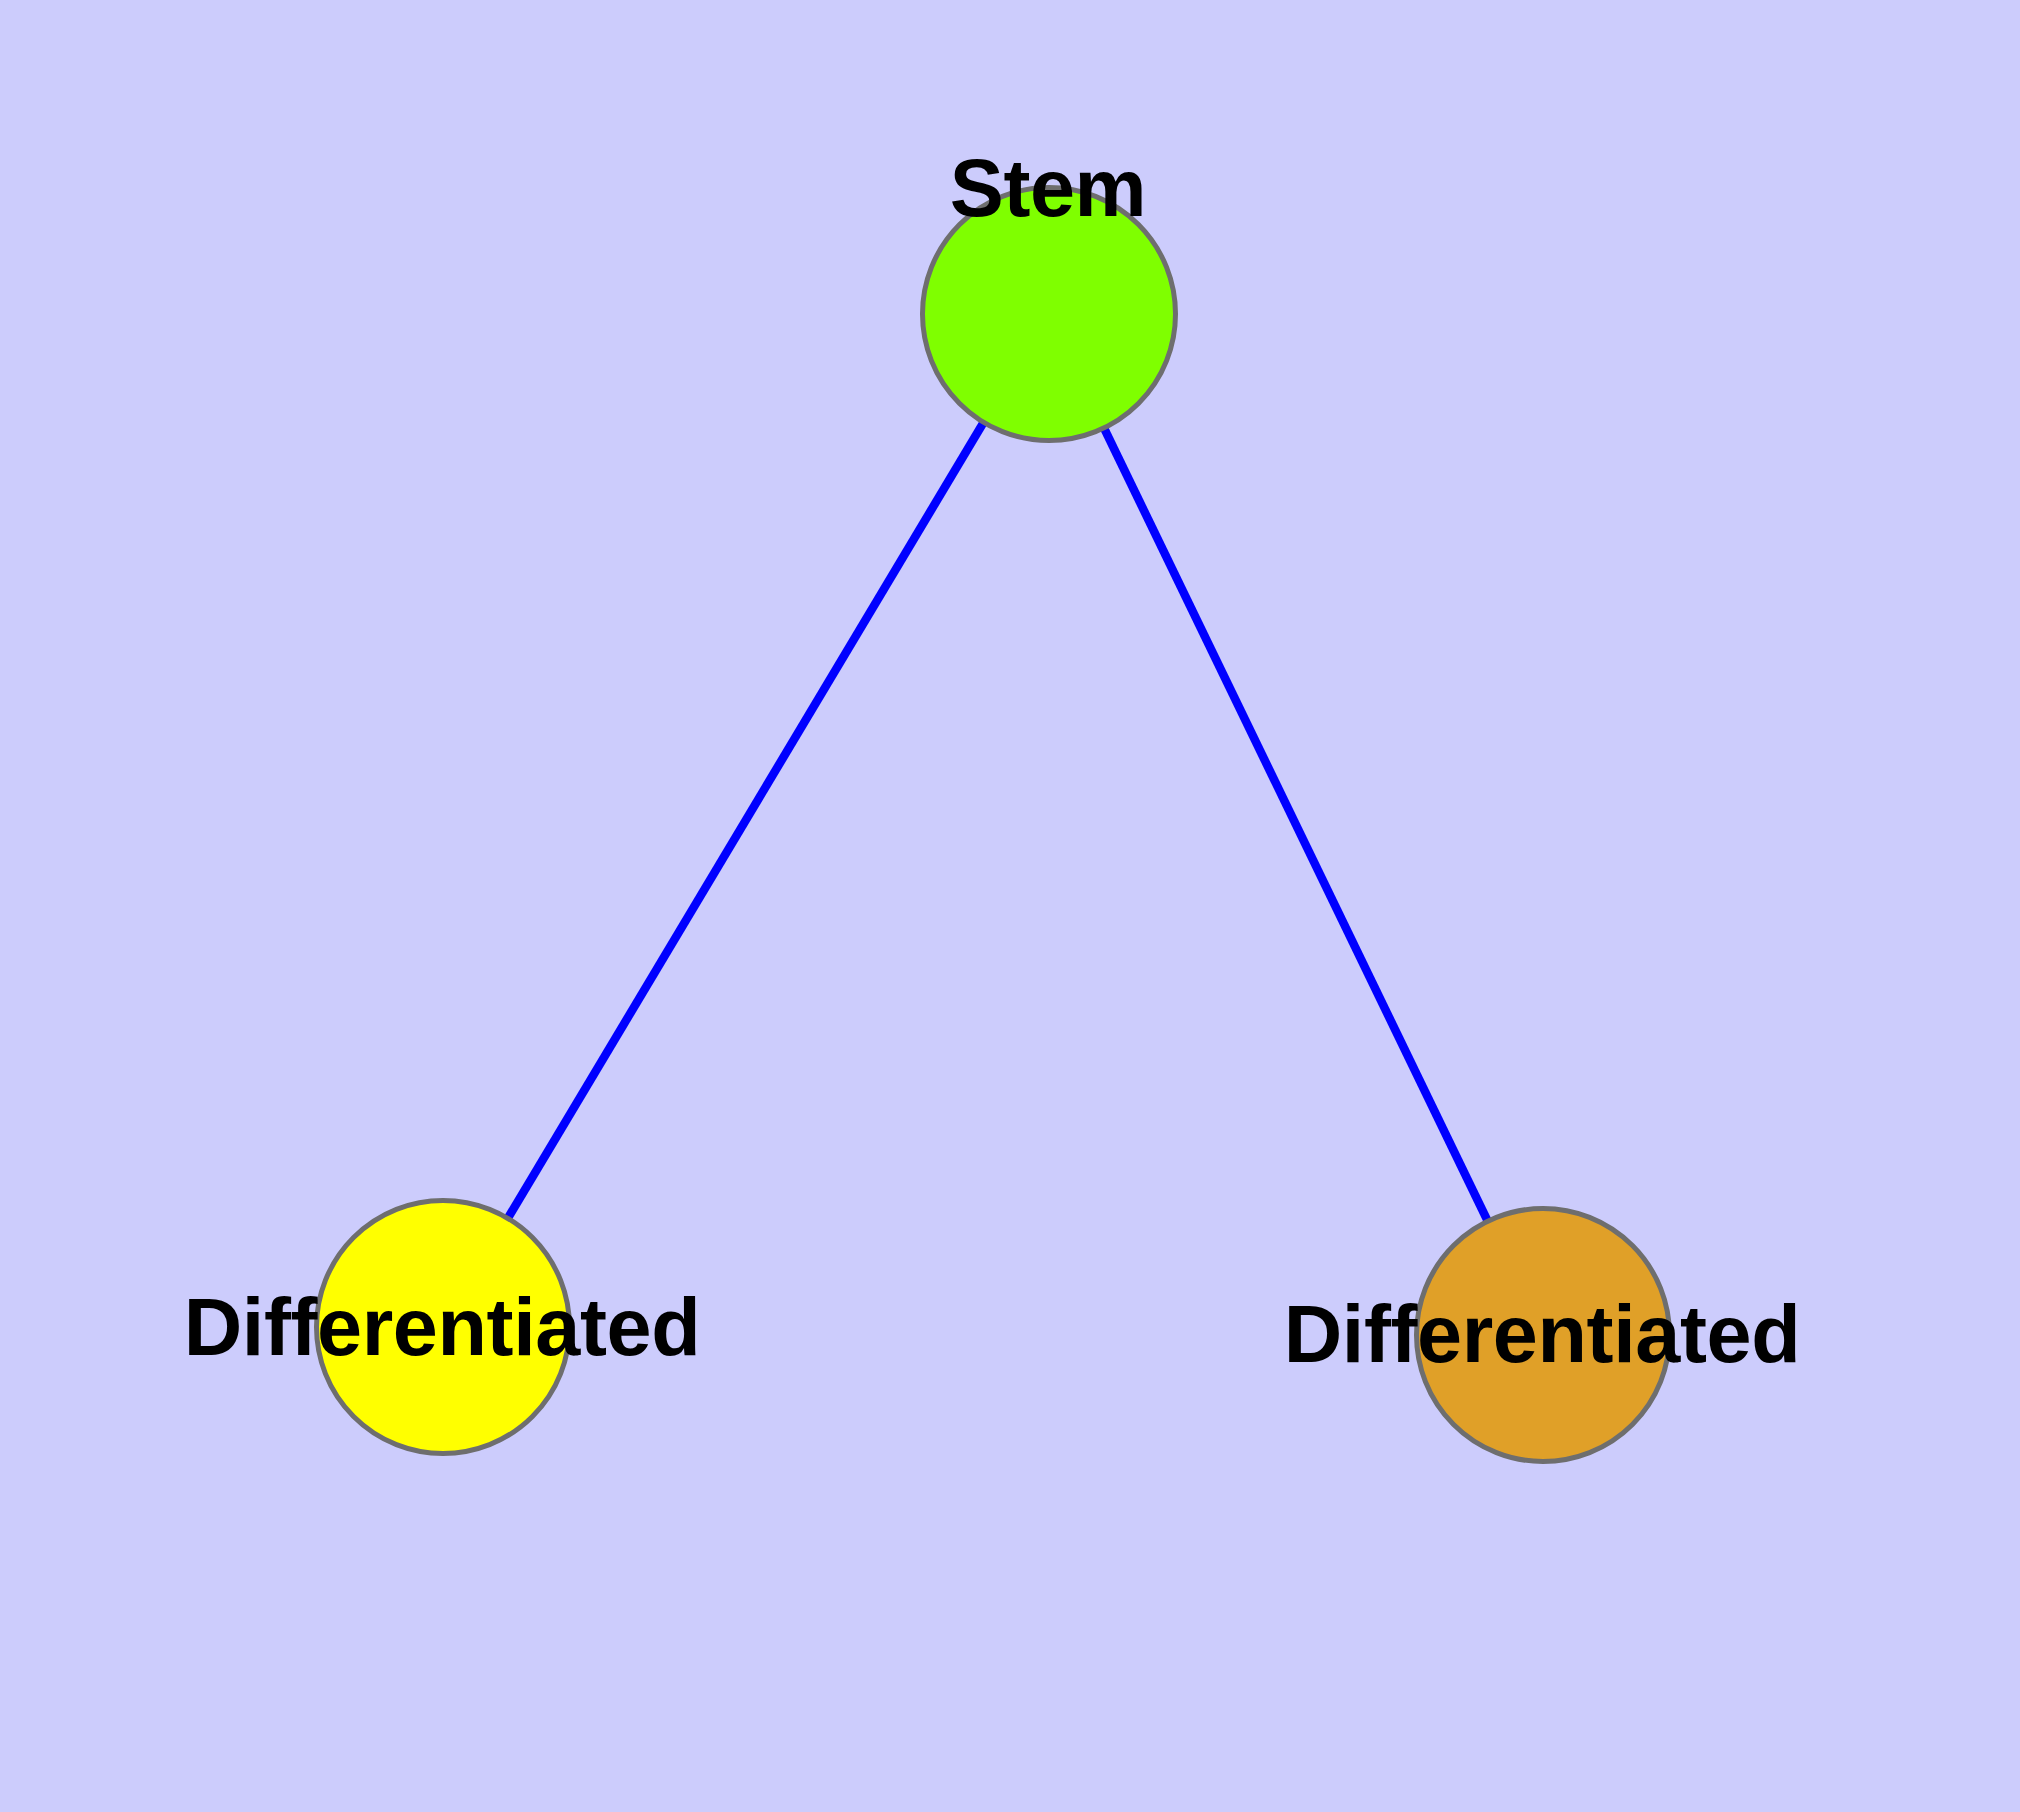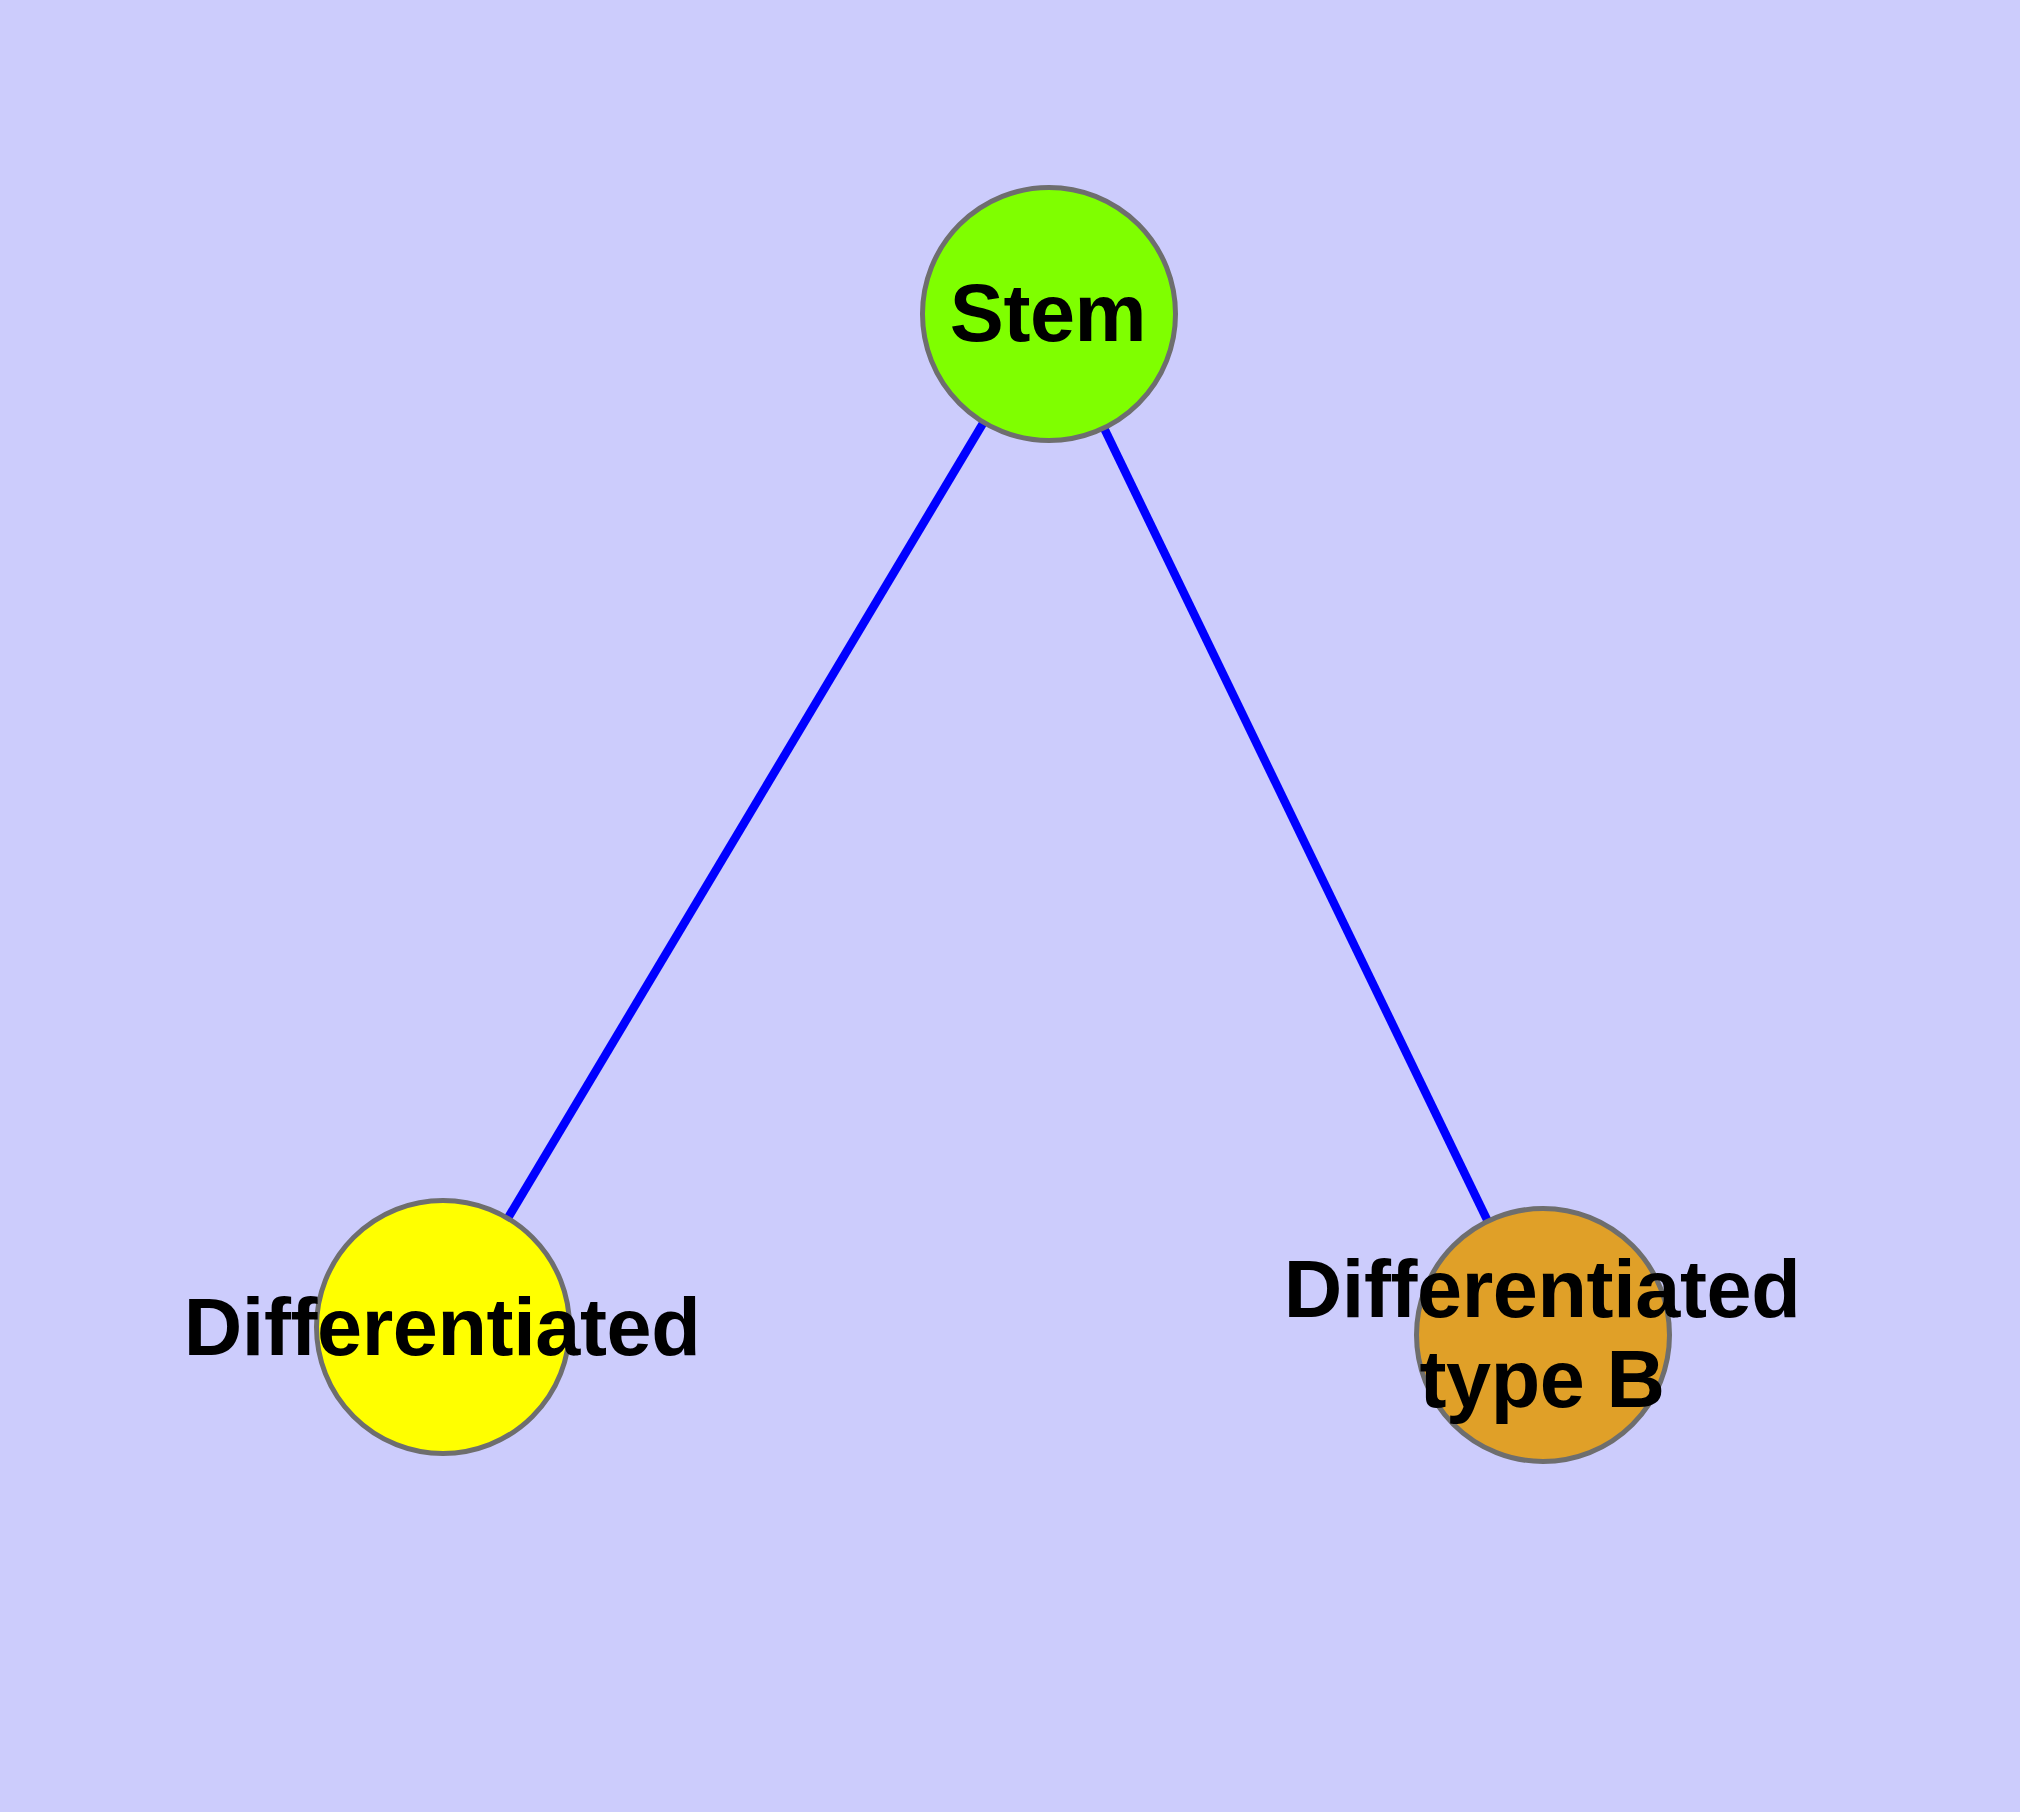--- a/index.html
+++ b/index.html
@@ -61,19 +61,19 @@
         <line x1="1237" y1="370" x2="1820" y2="1575" stroke="#0000ff" stroke-width="10" stroke-linecap="butt"></line>
       </g>
   </svg>
 
   <div id="nodes-layer">
       <div class="node" style="left: 920px; top: 185px; width: 258px; height: 258px; background: rgb(127, 255, 0); border: 5.1px solid rgb(110, 110, 110);"></div>
       <div class="node" style="left: 314px; top: 1198px; width: 258px; height: 258px; background: rgb(255, 255, 0); border: 5.1px solid rgb(110, 110, 110);"></div>
       <div class="node" style="left: 1414px; top: 1206px; width: 258px; height: 258px; background: rgb(224, 160, 40); border: 5.1px solid rgb(110, 110, 110);"></div>
     </div>
   <div id="labels-layer">
-      <div class="node-label" style="font-size: 81px; color: rgb(0, 0, 0); font-weight: bold; left: 370px; top: 144px; width: 1356px; height: 339px; display: flex; flex-direction: column; align-items: center; justify-content: center;"><div>Stem</div></div>
+      <div class="node-label" style="font-size: 81px; color: rgb(0, 0, 0); font-weight: bold; left: 370px; top: 144px; width: 1356px; height: 339px; display: flex; flex-direction: column; align-items: center; justify-content: flex-start;"><div>Stem</div></div>
       <div class="node-label" style="font-size: 81px; color: rgb(0, 0, 0); font-weight: bold; left: -236px; top: 1158px; width: 1356px; height: 339px; display: flex; flex-direction: column; align-items: center; justify-content: center;"><div>Differentiated</div></div>
-      <div class="node-label" style="font-size: 81px; color: rgb(0, 0, 0); font-weight: bold; left: 864px; top: 1165px; width: 1356px; height: 339px; display: flex; flex-direction: column; align-items: center; justify-content: center;"><div>Differentiated</div><div>type B</div></div>
+      <div class="node-label" style="font-size: 81px; color: rgb(0, 0, 0); font-weight: bold; left: 864px; top: 1165px; width: 1356px; height: 339px; display: flex; flex-direction: column; align-items: center; justify-content: center;"><div>Differentiated</div></div>
     </div>
 
 </div>
 
 
 </body></html>

